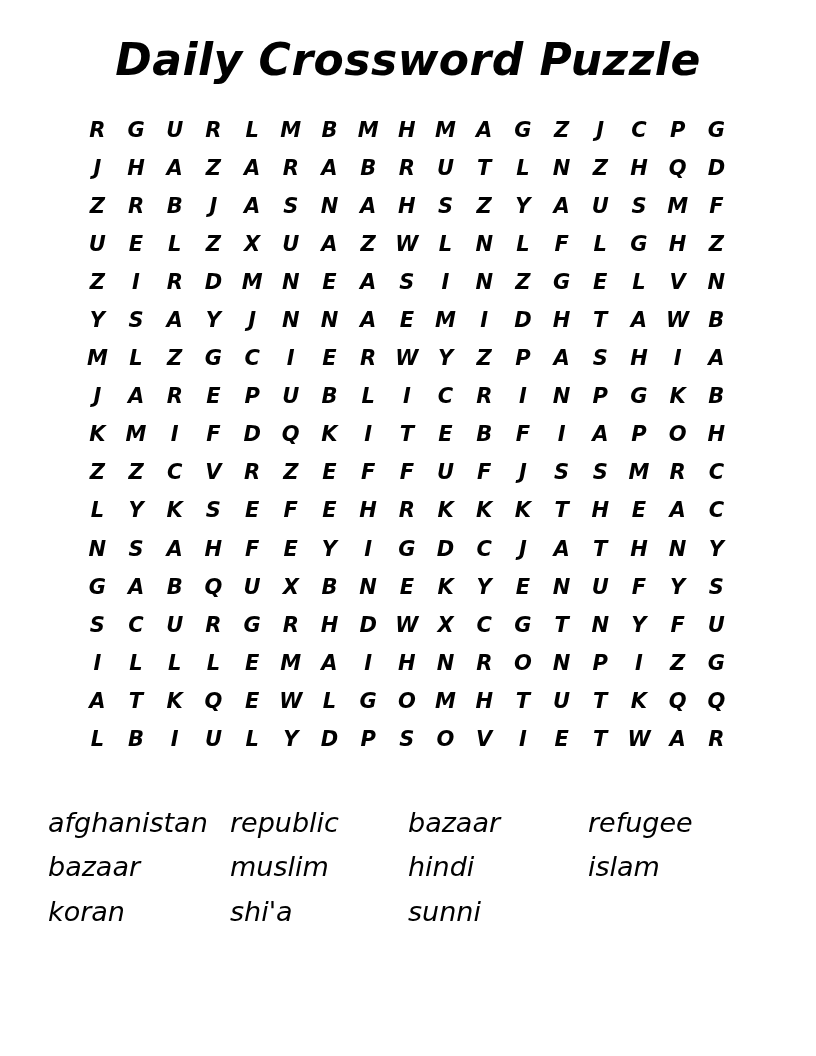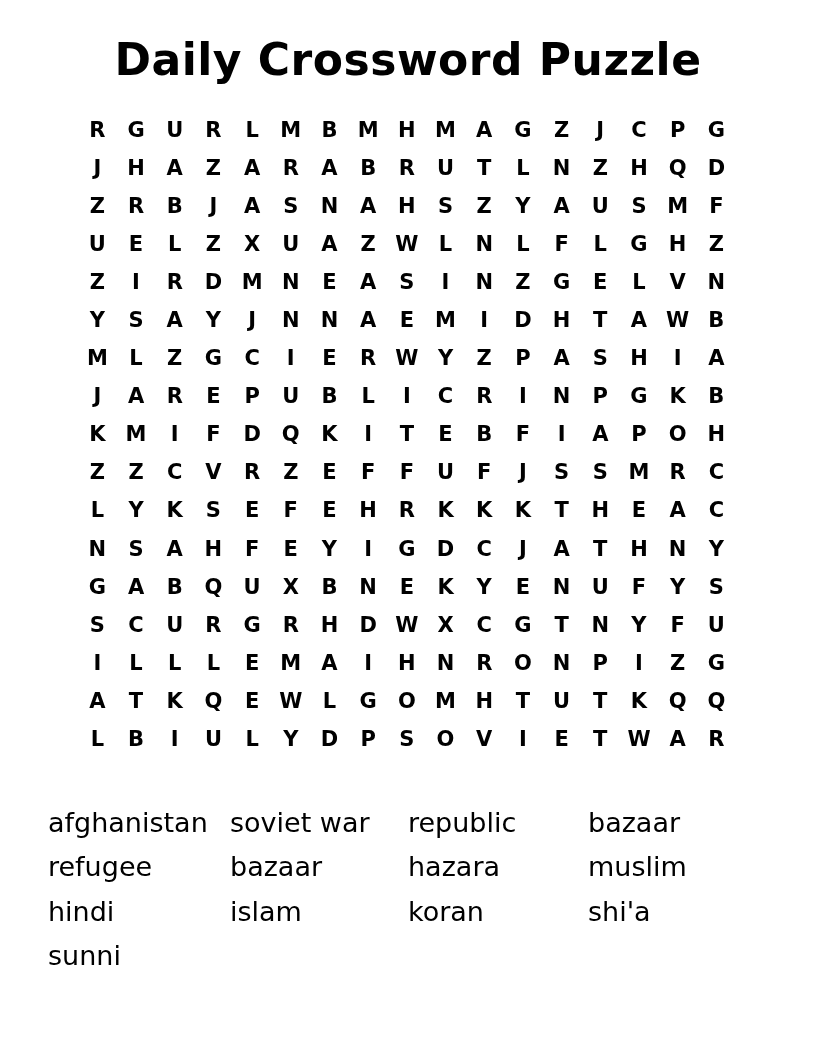--- a/index.html
+++ b/index.html
@@ -8,20 +8,21 @@
     background: #ffffff;
   }
   .page {
     position: relative;
     width: 816px;
     height: 1056px;
     background: #ffffff;
     color: #000000;
     font-family: "DejaVu Sans", "Liberation Sans", sans-serif;
     overflow: hidden;
+    font-style: italic;
   }
   .title {
     position: absolute;
     top: 34px;
     left: 0;
     width: 816px;
     margin: 0;
     text-align: center;
     font-size: 44px;
     font-weight: 700;
@@ -351,26 +352,24 @@
       <span class="cell">V</span>
       <span class="cell">I</span>
       <span class="cell">E</span>
       <span class="cell">T</span>
       <span class="cell">W</span>
       <span class="cell">A</span>
       <span class="cell">R</span>
     </div>
   <div class="words">
       <div class="word">afghanistan</div>
-      <div class="word">soviet war</div>
       <div class="word">republic</div>
       <div class="word">bazaar</div>
       <div class="word">refugee</div>
       <div class="word">bazaar</div>
-      <div class="word">hazara</div>
       <div class="word">muslim</div>
       <div class="word">hindi</div>
       <div class="word">islam</div>
       <div class="word">koran</div>
       <div class="word">shi'a</div>
       <div class="word">sunni</div>
     </div>
 </div>
 
 </body></html>

